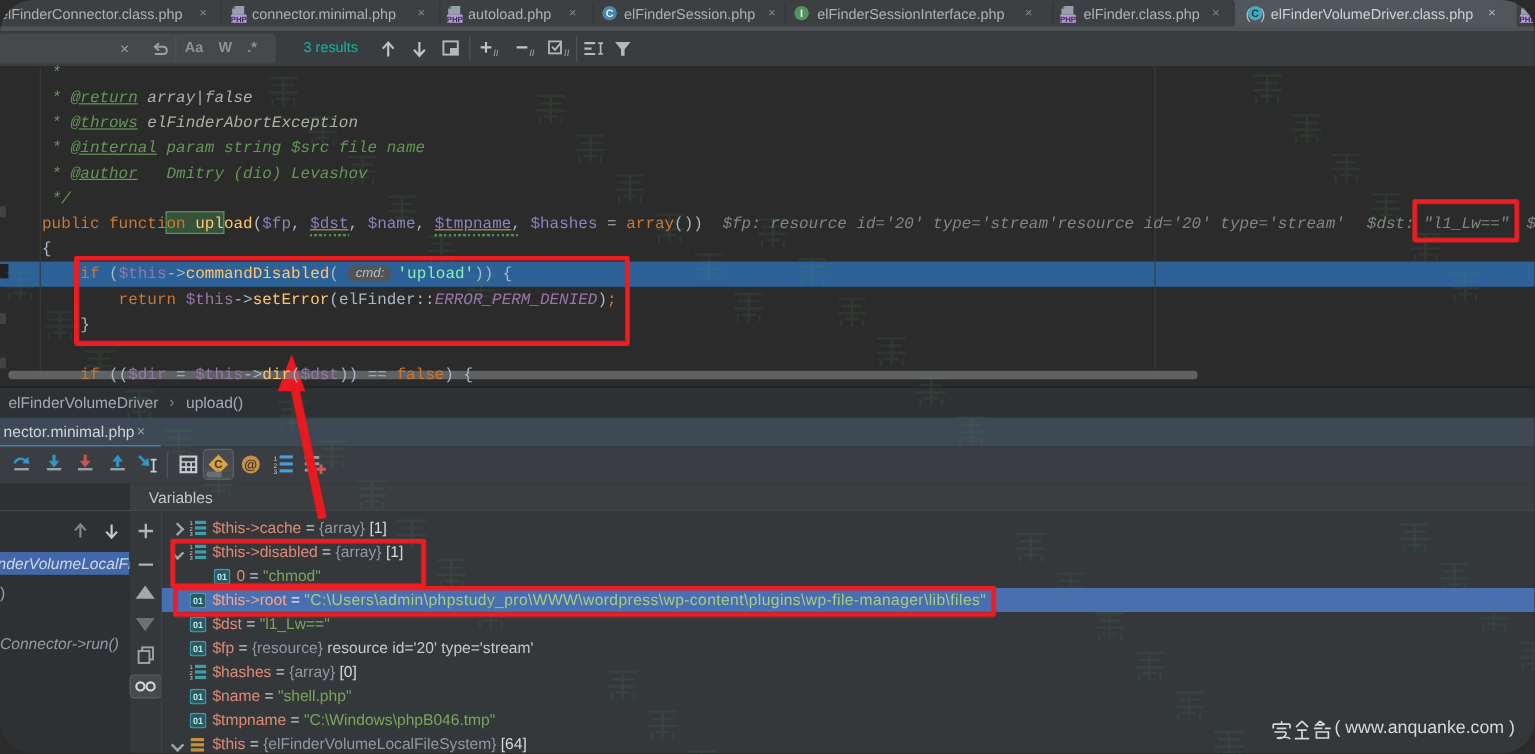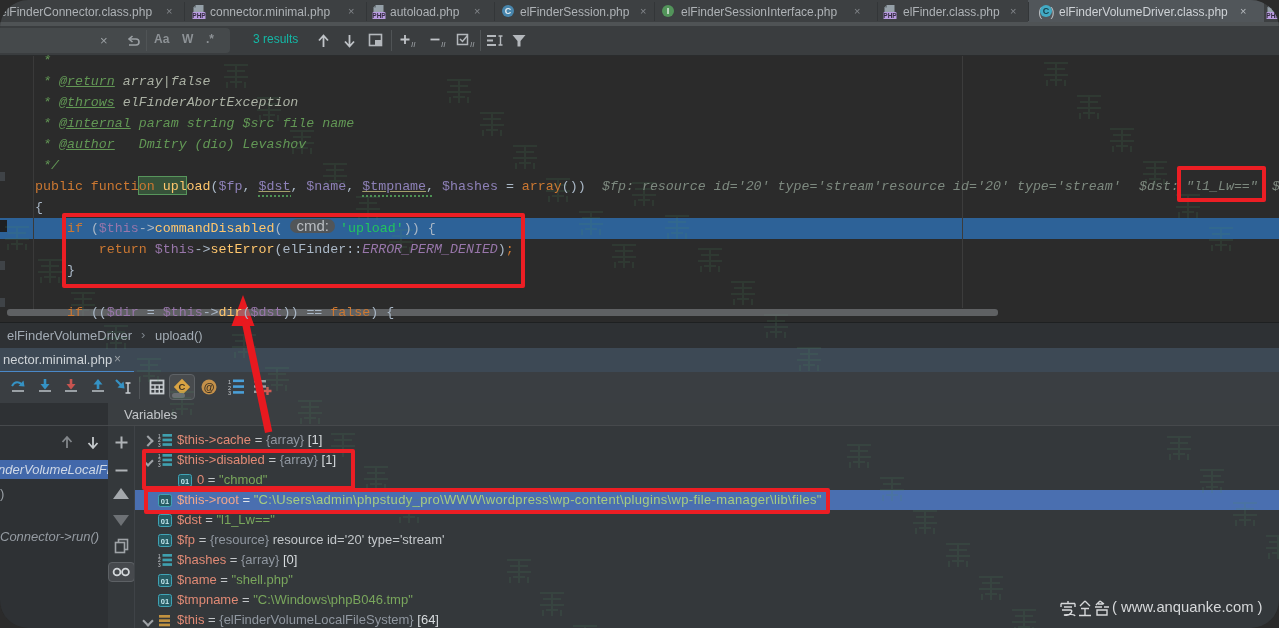--- a/index.html
+++ b/index.html
@@ -20,32 +20,32 @@
   .fico{position:absolute;top:6px;color:#9ba0a4;font-size:12px;}
   .fsep{position:absolute;top:4px;width:1px;height:21px;background:#505456;}
   
   #editor{left:0;top:56px;width:1279px;height:266px;background:#2b2b2b;}
   .cl{position:absolute;left:0;width:1279px;height:21px;line-height:21px;padding-left:35px;box-sizing:border-box;
       font-family:"Liberation Mono",monospace;font-size:13.3px;color:#a9b7c6;white-space:pre;}
   .o{color:#cc7832;}       
   .y{color:#ffc66d;}       
   .pu{color:#9876aa;}      
   .pv{color:#8e81b8;}      
-  .s{color:#22c55e;}       
+  .s{color:#86efac;}       
   .dg{color:#629755;font-style:italic;}   
   .dt{color:#629755;text-decoration:underline;} 
   .dv{color:#abb1a4;font-style:italic;}   
   .it{font-style:italic;}
   .hint{color:#7d897f;font-style:italic;}
   .ul{text-decoration:underline;text-decoration-color:#a39e6c;}
   #execline{position:absolute;left:0;top:161.5px;width:1279px;height:21px;background:#2d6298;}
   #selbox{position:absolute;left:138px;top:120px;width:49px;height:19px;background:#37523a;border:1px solid #57965c;box-sizing:border-box;}
   .chip{display:inline-block;background:#515558;color:#b9bdc1;border-radius:7px;
-        font-family:"Liberation Sans",sans-serif;font-size:15px;line-height:14px;height:14px;
-        padding:0 6px;margin:0 5px 0 8px;vertical-align:1px;}
+        font-family:"Liberation Sans",sans-serif;font-size:11px;line-height:14px;height:14px;
+        padding:0 6px;margin:0 5px 0 8px;vertical-align:1px;font-style:italic;}
   #gutterline{position:absolute;left:33px;top:0;width:1px;height:254px;background:#3a3a3a;}
   #guide{position:absolute;left:962px;top:0;width:1px;height:252px;background:#3c3c3c;}
   #hscroll{position:absolute;left:7px;top:253px;width:991px;height:7px;background:rgba(130,134,137,0.6);border-radius:3px;z-index:1;}
   #foldmark{position:absolute;left:0;top:164px;width:7px;height:12px;background:#1e2022;}
   
   #crumbs{left:0;top:322px;width:1279px;height:26px;background:#2e3134;border-top:1px solid #1e2021;box-sizing:border-box;
           font-size:13px;color:#a2abb4;}
   
   #dbghead{left:0;top:348px;width:1279px;height:24px;background:#3d4955;}
   #dbgtabline{position:absolute;left:0;top:23px;width:134px;height:4px;background:#4a88c8;}

